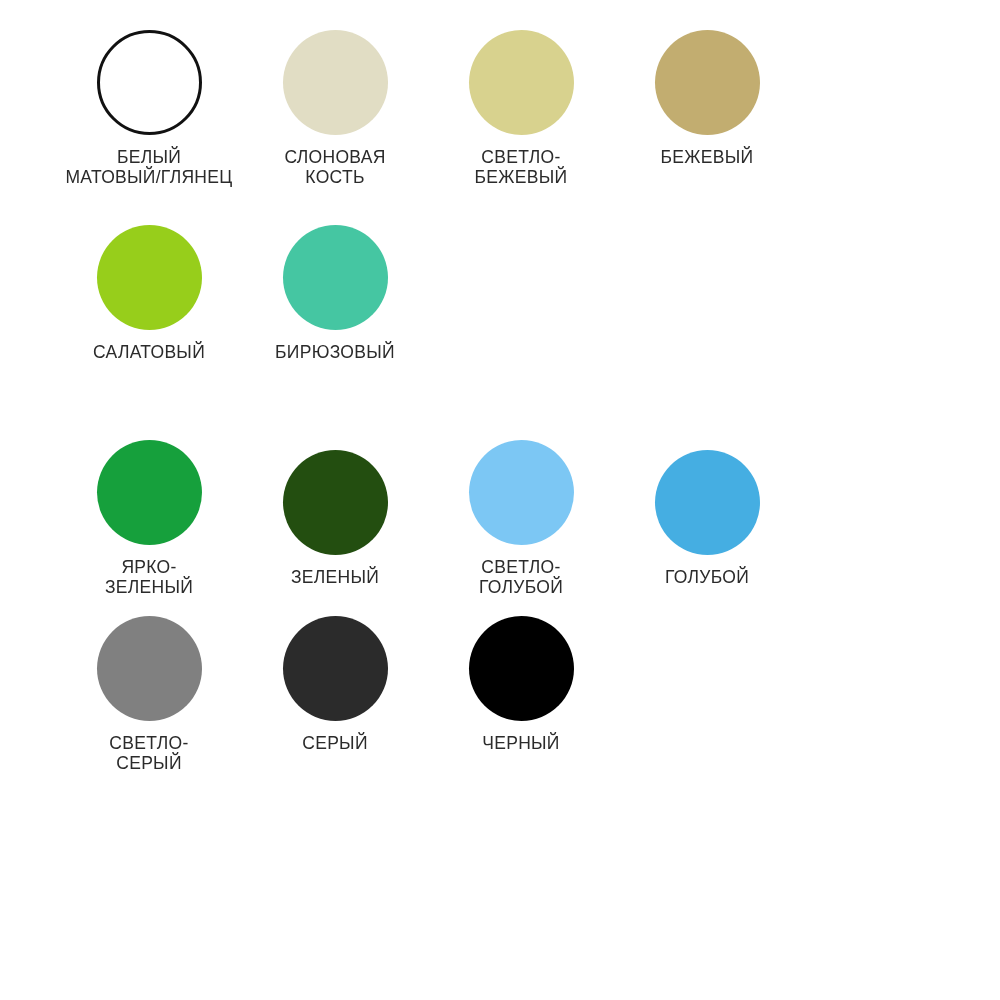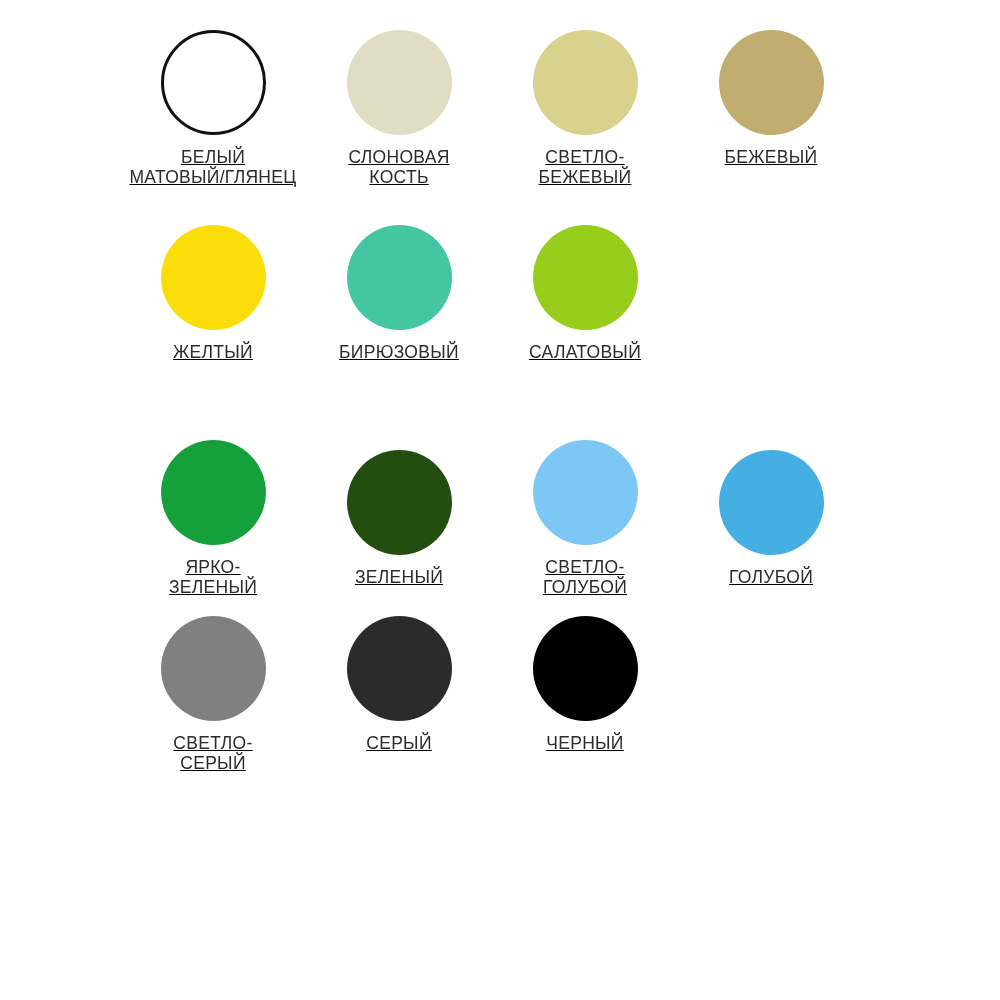--- a/index.html
+++ b/index.html
@@ -11,22 +11,21 @@
   body {
     width: 1000px;
     height: 1000px;
     font-family: "Liberation Sans", sans-serif;
     overflow: hidden;
   }
   #palette {
     width: 1000px;
     height: 722px;
     box-sizing: border-box;
-    padding: 30px 90px 0 120px;
-    text-decoration: underline;
+    padding: 30px 90px 0 56px;
   }
   .swatch-row {
     display: flex;
     flex-direction: row;
     justify-content: flex-start;
     align-items: flex-start;
     width: 790px;
     margin: 0;
   }
   .row-1 { height: 195px; }
@@ -86,30 +85,26 @@
 БЕЖЕВЫЙ</span>
     </div>
     <div class="swatch-cell">
       <span class="swatch-circle" style="background-color: rgb(194, 173, 112);"></span>
       <span class="swatch-label">БЕЖЕВЫЙ</span>
     </div>
   </div>
 
   <div class="swatch-row row-2">
     <div class="swatch-cell">
-      <span class="swatch-circle" style="background-color: rgb(251, 222, 9);"></span>
-      <span class="swatch-label">ЖЕЛТЫЙ</span>
+      <span class="swatch-circle" style="background-color: rgb(151, 206, 27);"></span>
+      <span class="swatch-label">САЛАТОВЫЙ</span>
     </div>
     <div class="swatch-cell">
       <span class="swatch-circle" style="background-color: rgb(69, 198, 162);"></span>
       <span class="swatch-label">БИРЮЗОВЫЙ</span>
-    </div>
-    <div class="swatch-cell">
-      <span class="swatch-circle" style="background-color: rgb(151, 206, 27);"></span>
-      <span class="swatch-label">САЛАТОВЫЙ</span>
     </div>
   </div>
 
   <div class="swatch-row row-3">
     <div class="swatch-cell">
       <span class="swatch-circle" style="background-color: rgb(22, 160, 60);"></span>
       <span class="swatch-label">ЯРКО-
 ЗЕЛЕНЫЙ</span>
     </div>
     <div class="swatch-cell">

